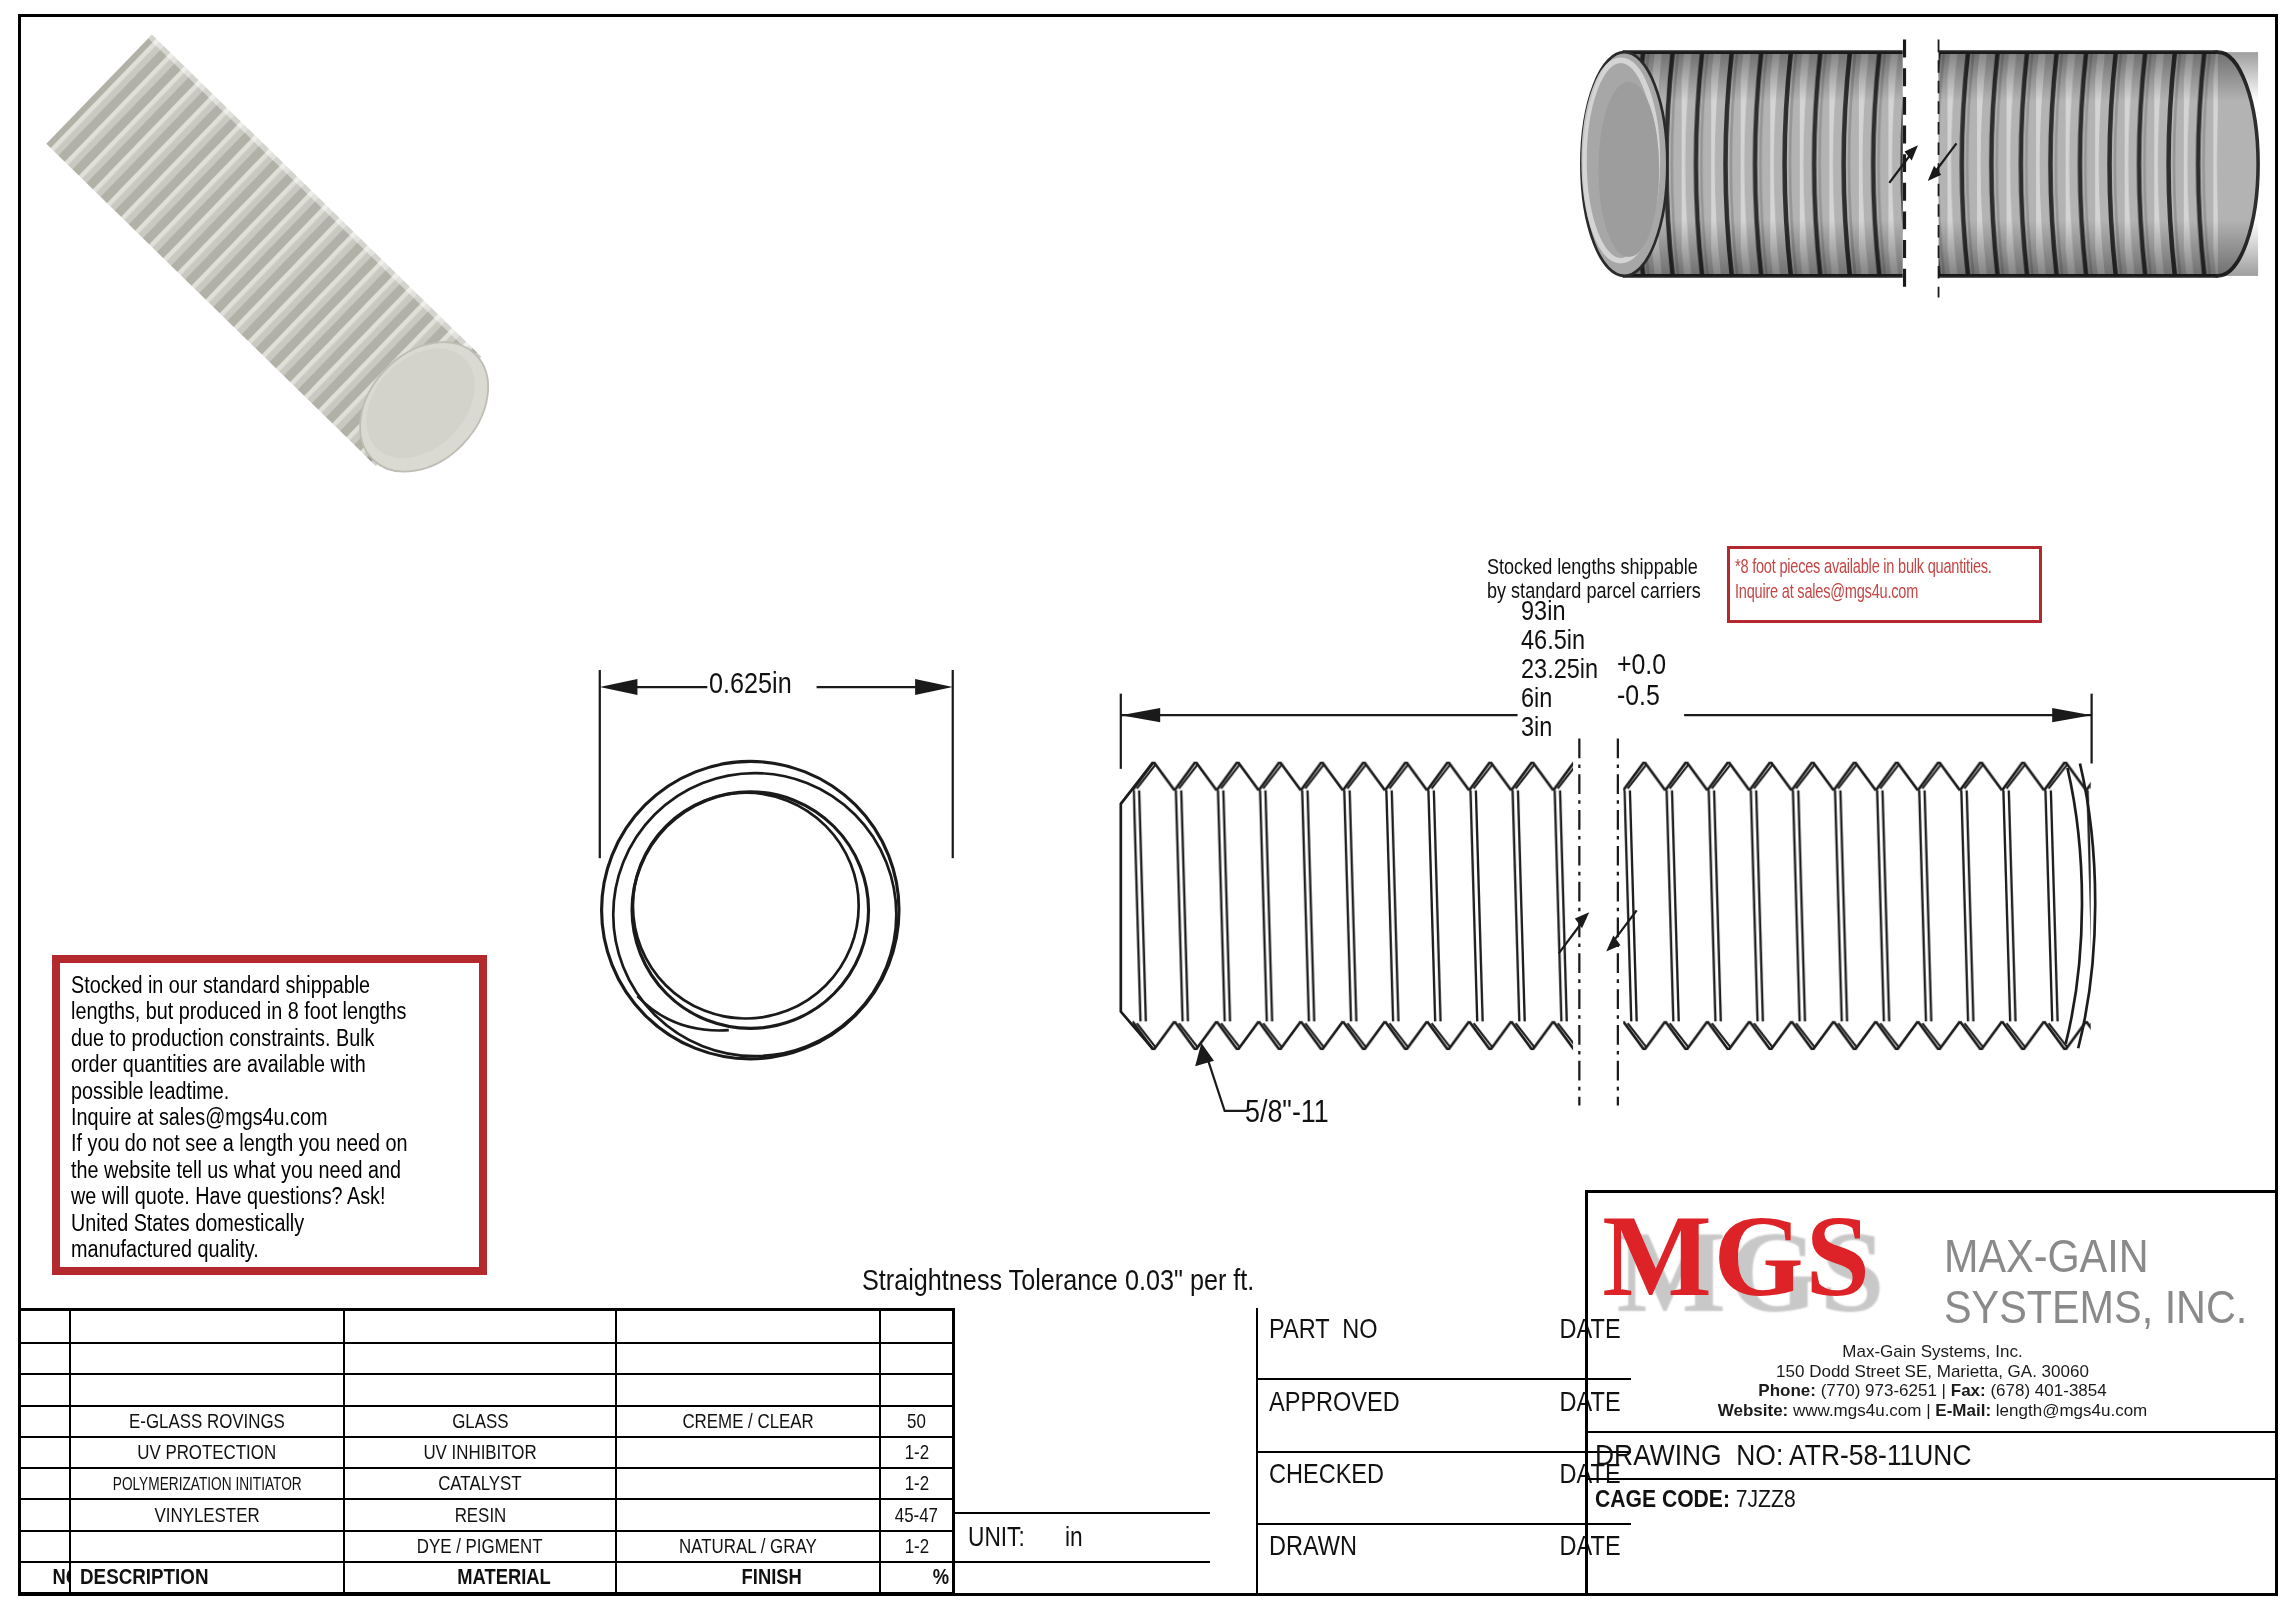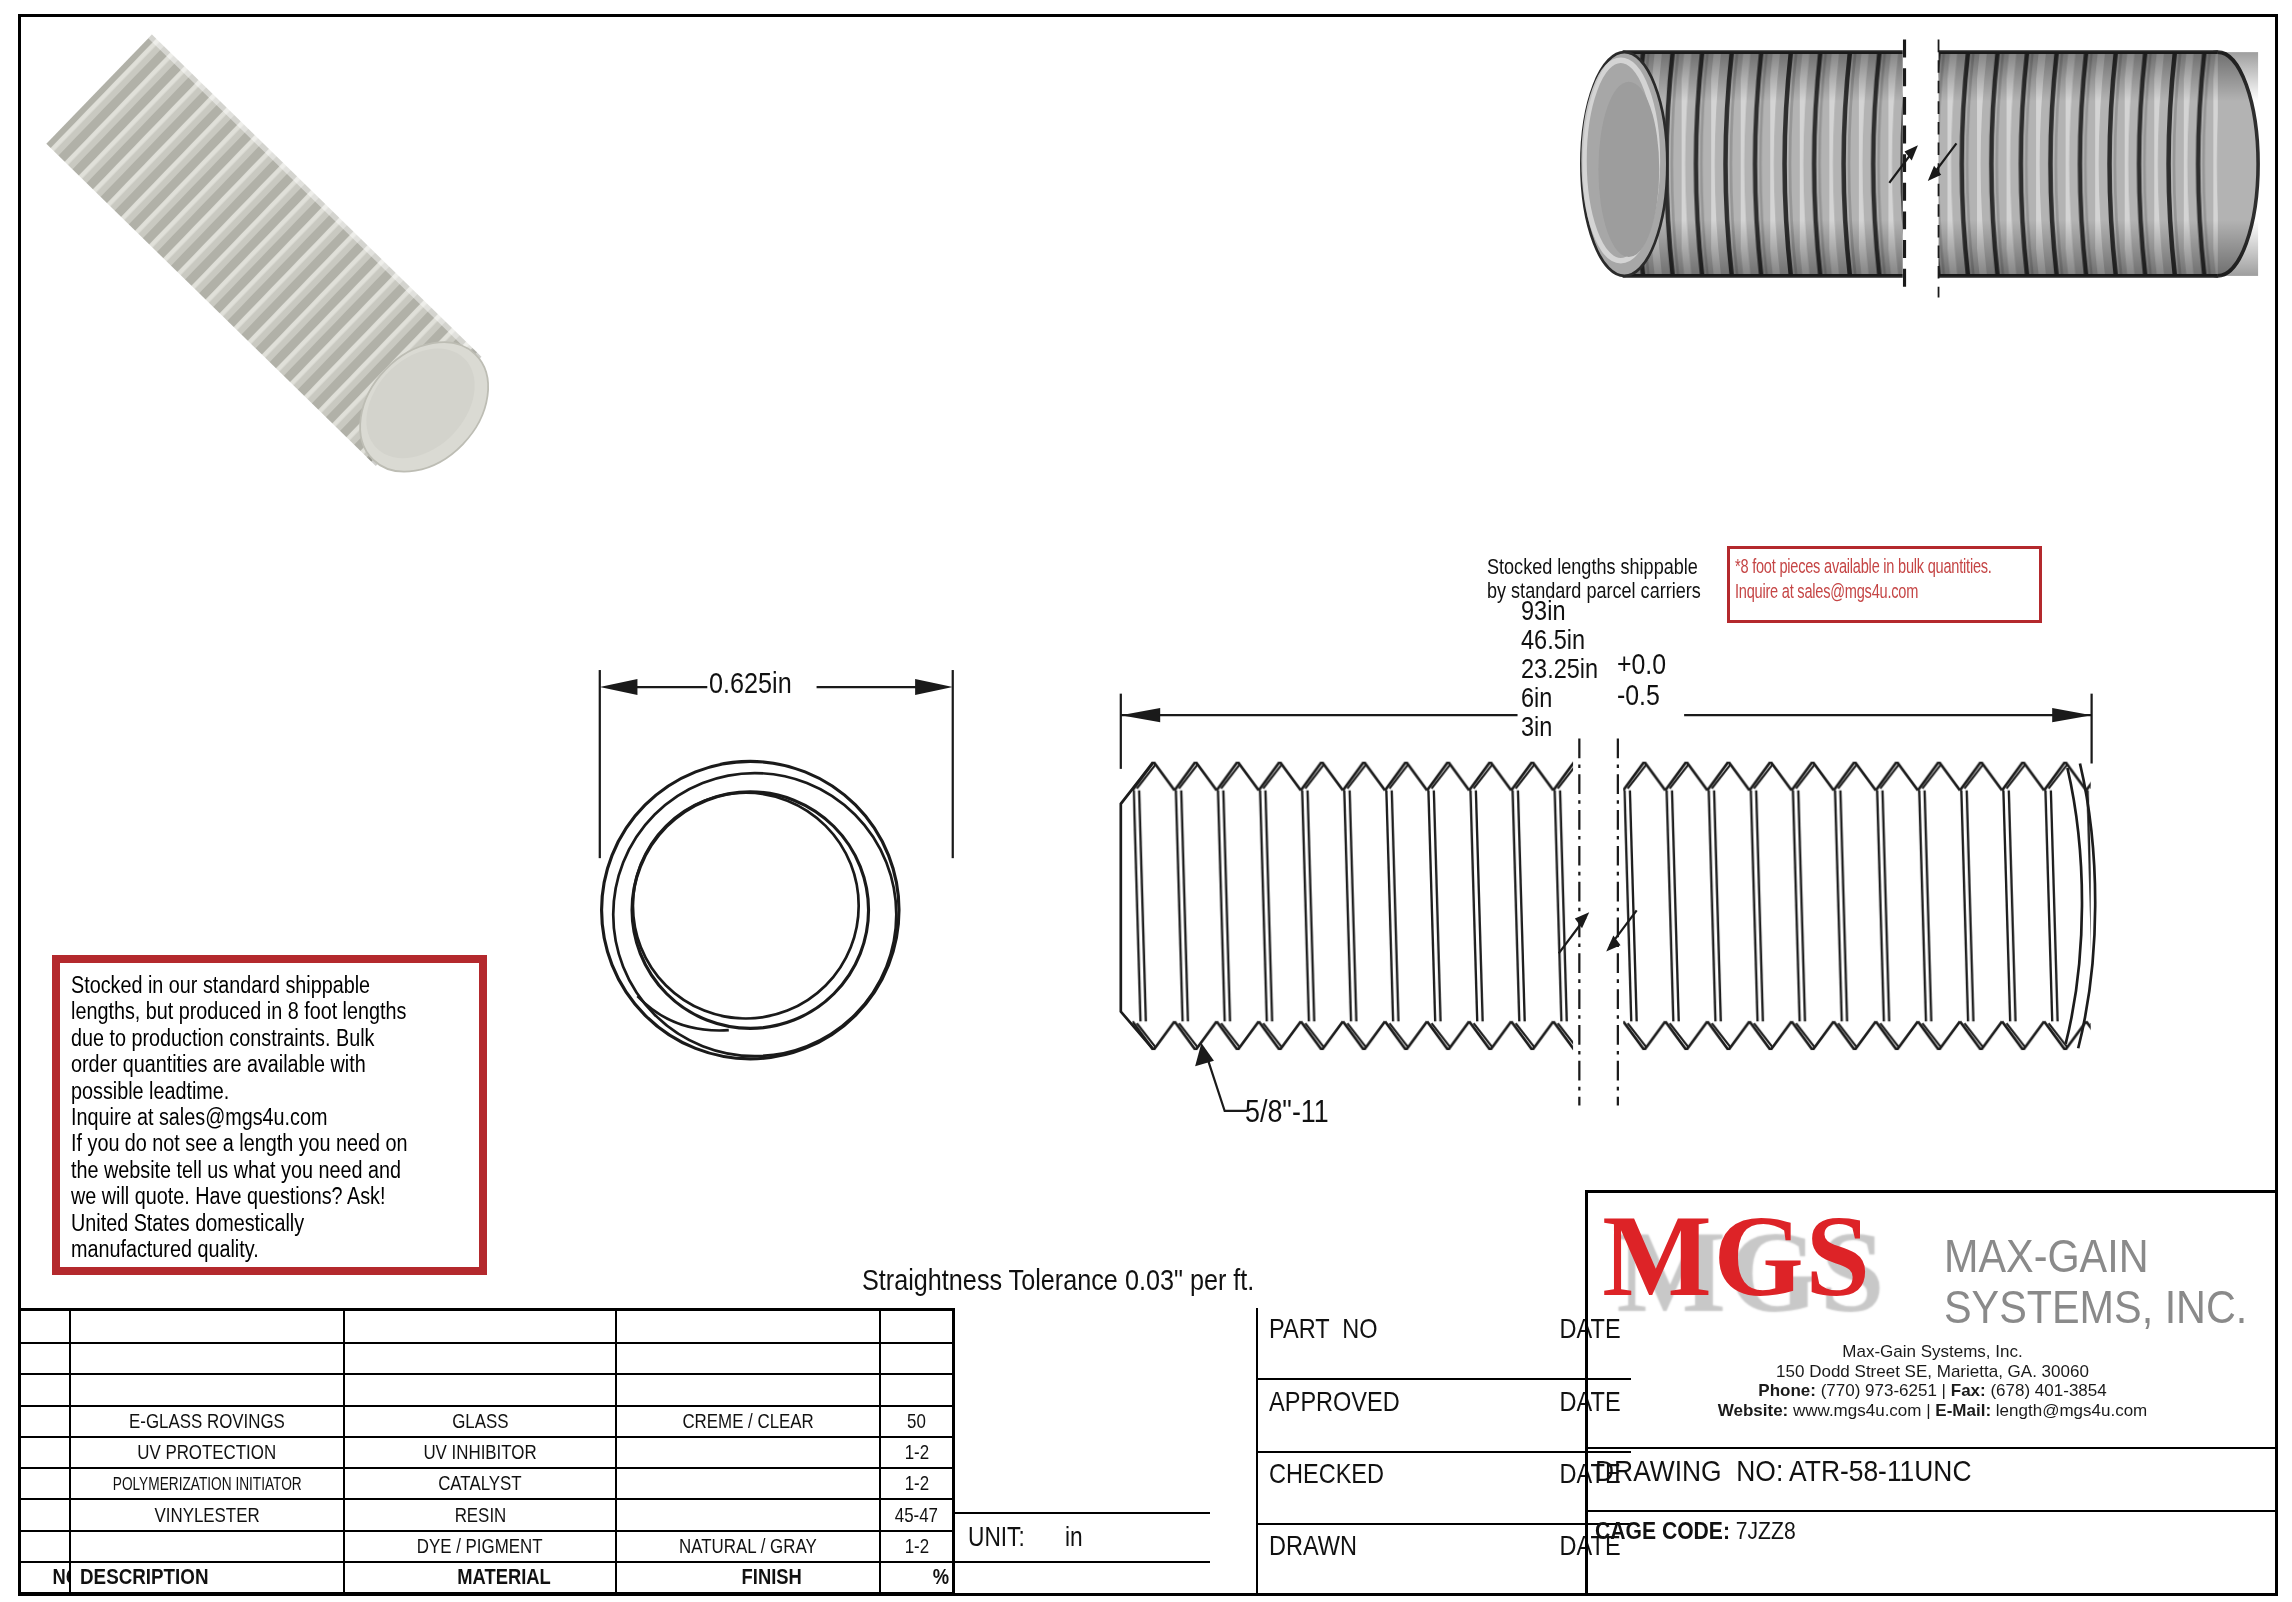--- a/index.html
+++ b/index.html
@@ -47,21 +47,21 @@
   .so{left:1256px;top:1308px;width:375px;height:287px;border-left:2.7px solid #000;box-sizing:border-box;
       display:flex;flex-direction:column;}
   .sor{flex:1;border-top:2.7px solid #000;position:relative;}
   .sor:first-child{border-top:none;}
   .sor .lbl{position:absolute;left:10.7px;top:5.4px;font-size:28px;}
   .sor .dt{position:absolute;right:10.7px;top:5.4px;font-size:28px;}
   .sor .dt .cnd{transform-origin:100% 50%;}
 
   
   .rb{left:1585px;top:1190px;width:692px;height:406px;border-left:3.6px solid #000;border-top:3.6px solid #000;
-      box-sizing:border-box;display:flex;flex-direction:column;gap:16px;}
+      box-sizing:border-box;display:flex;flex-direction:column;}
   .rb-logo{position:relative;height:238px;}
   .mgs{position:absolute;left:14.3px;top:5.4px;font-family:"Liberation Serif",serif;font-weight:bold;font-size:116px;
        line-height:1;color:#dd2327;text-shadow:14.3px 16px 1.8px #c8c8c8;letter-spacing:1.8px;}
   .nm{position:absolute;left:356px;font-size:47px;color:#8a8a8a;line-height:1;}
   .nm .cnd{transform:scaleX(.9);}
   .nm1{top:39px;} .nm2{top:90px;}
   .contact{position:absolute;left:0;width:100%;top:149px;text-align:center;font-size:17px;line-height:19.7px;color:#1a1a1a;}
   .contact b{font-weight:bold;}
   .rb-title{height:78px;border-top:2.7px solid #000;box-sizing:border-box;padding:7.2px 0 0 7.2px;font-size:29.6px;}
   .rb-title .tl{font-weight:bold;}

